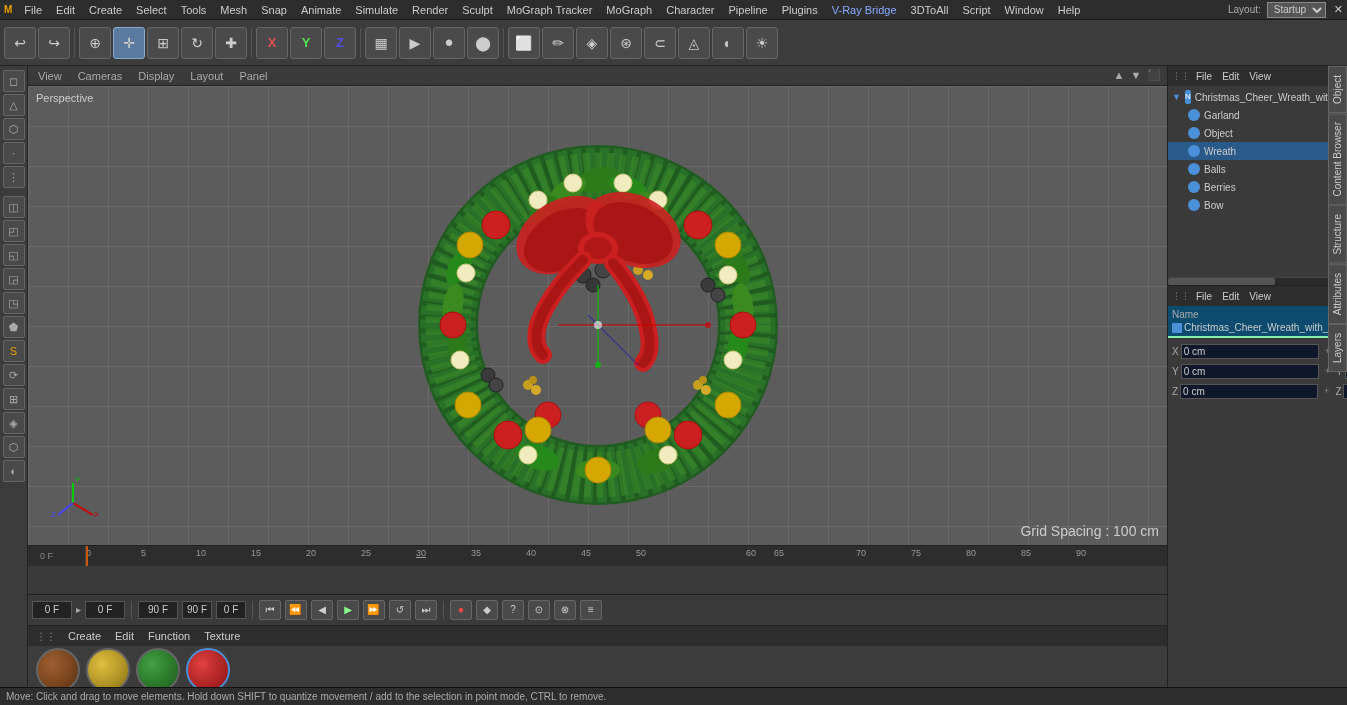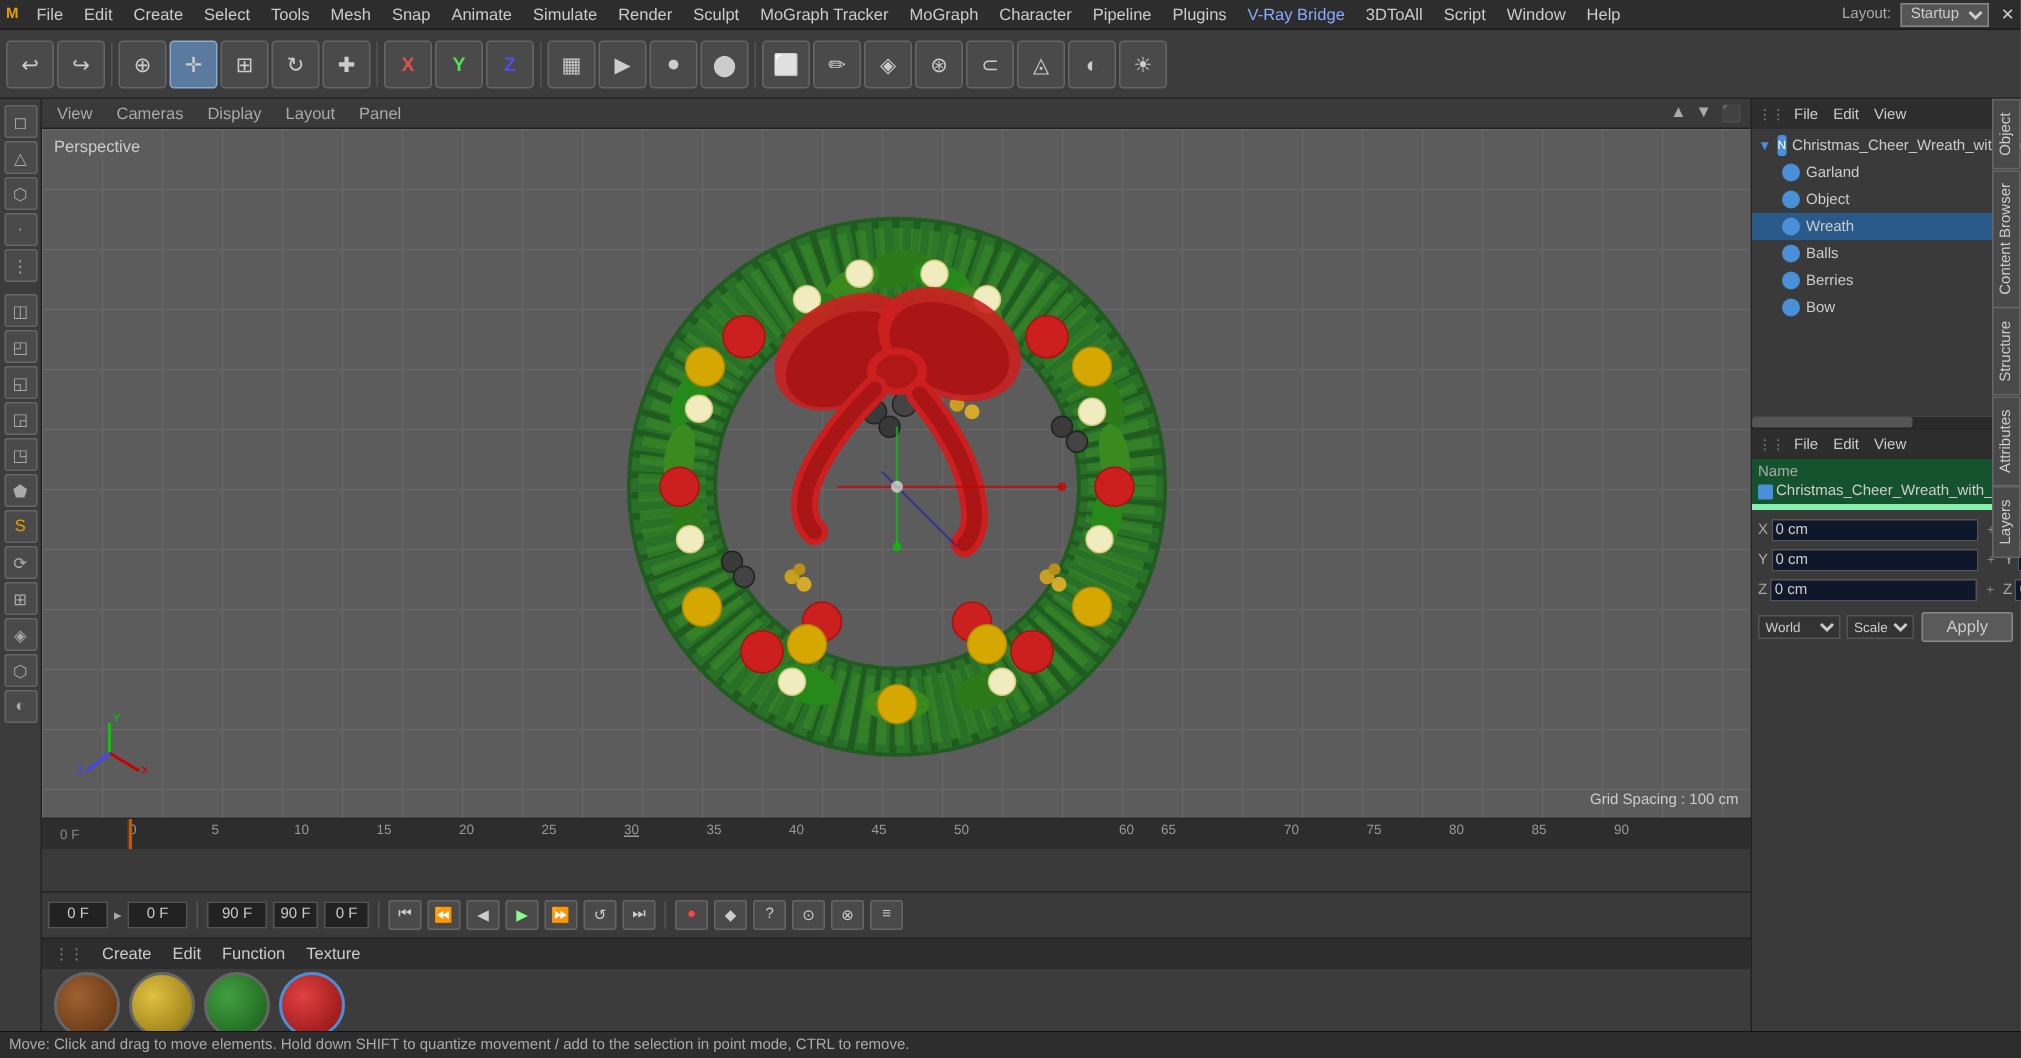--- a/index.html
+++ b/index.html
@@ -131,21 +131,21 @@
       font-size: 11px;
       z-index: 10;
     }
 
     
     #grid-spacing {
       position: absolute;
       bottom: 6px;
       right: 8px;
       color: #ccc;
-      font-size: 10px;
+      font-size: 14px;
       z-index: 10;
     }
 
     
     #wreath-area {
       position: absolute;
       top: 50%;
       left: 50%;
       transform: translate(-50%, -50%);
       z-index: 5;
@@ -777,21 +777,21 @@
     </div>
 
     <div id="attributes-panel">
       <div id="ap-header">
         <span style="color:#888;font-size:9px;">⋮⋮</span>
         <span class="om-menu-item">File</span>
         <span class="om-menu-item">Edit</span>
         <span class="om-menu-item">View</span>
       </div>
 
-      <div style="padding:3px 4px;background:#14532d;border-bottom:4px solid #86efac;">
+      <div style="padding:3px 4px;background:#0c4a6e;border-bottom:2px solid #86efac;">
         <div style="display:flex;align-items:center;gap:4px;">
           <span style="font-size:10px;color:#aaa;">Name</span>
         </div>
         <div style="display:flex;align-items:center;gap:2px;margin-top:2px;">
           <div style="width:10px;height:10px;background:#4a90d9;border-radius:1px;"></div>
           <span style="font-size:10px;color:#ccc;">Christmas_Cheer_Wreath_with_Re</span>
         </div>
       </div>
 
       <div id="ap-content">
@@ -816,30 +816,20 @@
 
         <div class="attr-row">
           <span class="attr-label">Z</span>
           <input class="attr-input" value="0 cm" style="">
           <span class="attr-unit" style="padding:0 4px;">+</span>
           <span class="attr-label">Z</span>
           <input class="attr-input" value="0 cm" style="">
 
         </div>
 
-        <div style="display:flex;align-items:center;gap:4px;margin-top:4px;">
-          <select class="coord-world-select">
-            <option>World</option>
-            <option>Local</option>
-          </select>
-          <select class="coord-scale-select">
-            <option>Scale</option>
-          </select>
-          <button id="apply-btn">Apply</button>
-        </div>
       </div>
     </div>
   </div>
 
 </div>
 
 <div id="status-bar">
   <span id="status-text">Move: Click and drag to move elements. Hold down SHIFT to quantize movement / add to the selection in point mode, CTRL to remove.</span>
 </div>
 

